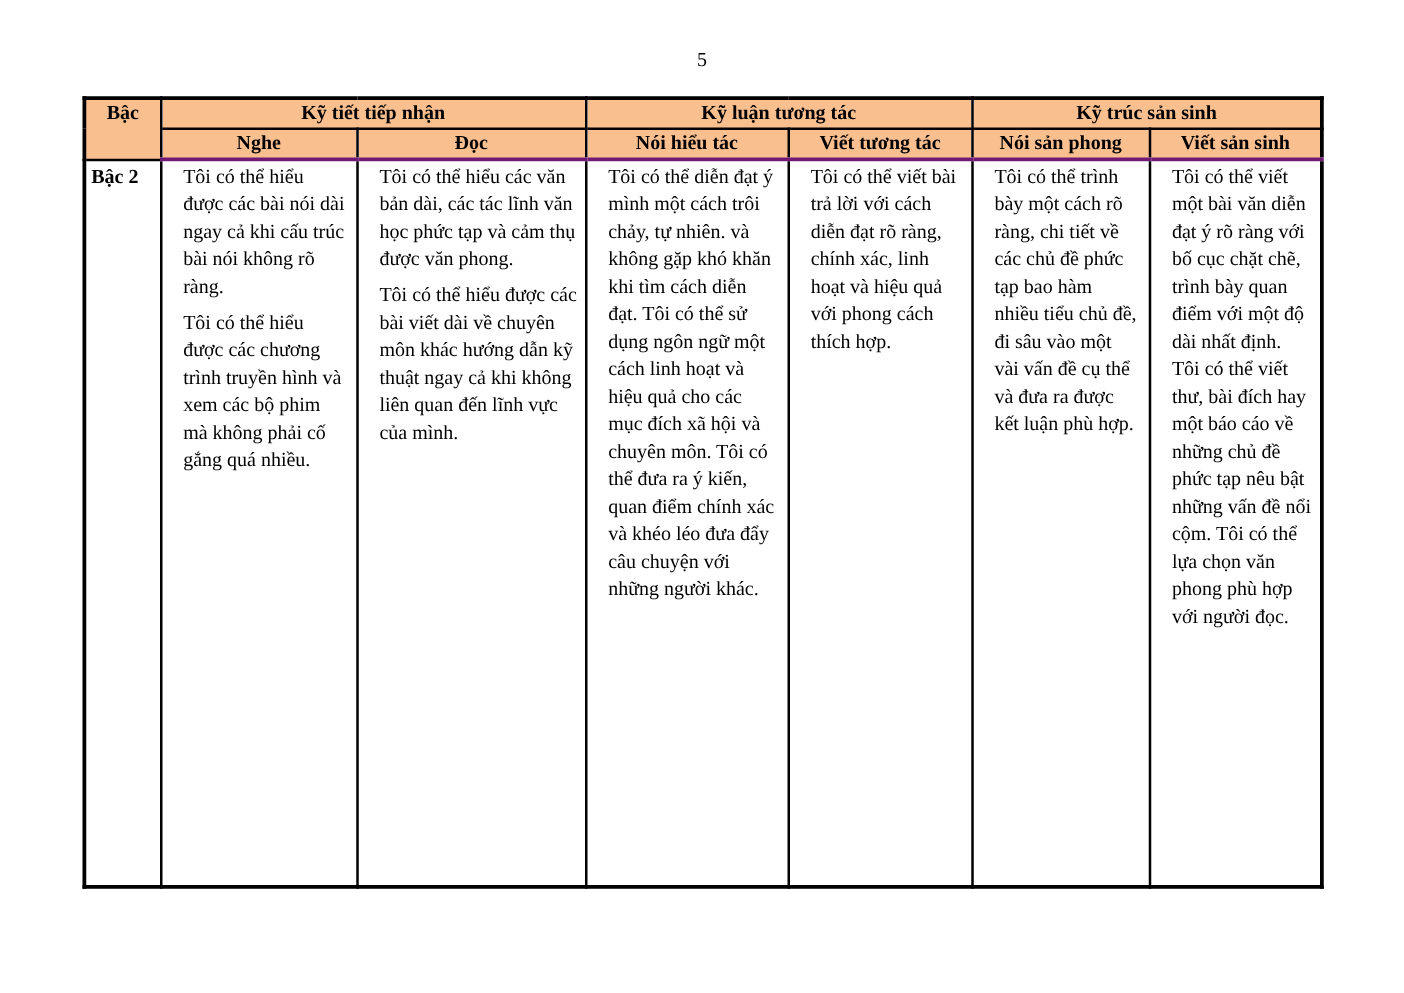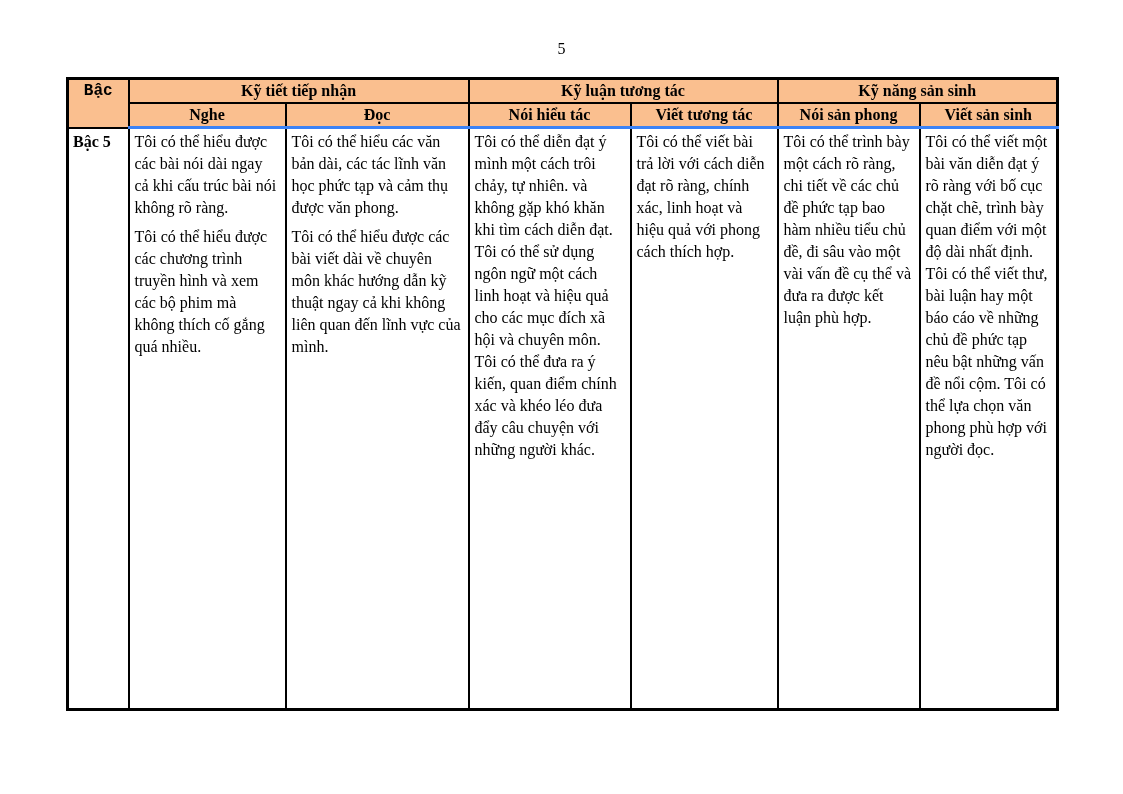--- a/index.html
+++ b/index.html
@@ -40,35 +40,35 @@
     line-height: 22px;
     overflow: hidden;
   }
   table.grid th {
     background: #fabf8f;
     font-weight: bold;
     text-align: center;
     padding: 0 2px;
     height: 22px;
   }
-  tr.h2 th { border-bottom: 3px solid #3b82f6; }
-  th.bac { vertical-align: top; padding-top: 1px; font-family: Liberation Mono, monospace; }
+  tr.h2 th { border-bottom: 3px solid #701a75; }
+  th.bac { vertical-align: top; padding-top: 1px; }
   td {
     vertical-align: top;
     padding: 2px 6px 2px 5px;
     background: #ffffff;
   }
   td.level {
     font-weight: bold;
     padding-left: 4px;
     white-space: nowrap;
   }
   tr.body { height: 582px; }
   td p {
-    margin: 0 0 7px 0;
+    margin: 0 0 7px 12px;
   }
 </style>
 </head>
 <body>
 
 <div class="page">
   <div class="page-number">5</div>
 
   <table class="grid">
     <colgroup>
@@ -78,48 +78,48 @@
       <col style="width:162px">
       <col style="width:147px">
       <col style="width:142px">
       <col style="width:138px">
     </colgroup>
     <tbody>
         <tr class="h1">
       <th class="bac" rowspan="2">Bậc</th>
       <th colspan="2">Kỹ tiết tiếp nhận</th>
       <th colspan="2">Kỹ luận tương tác</th>
-      <th colspan="2">Kỹ năng sản sinh</th>
+      <th colspan="2">Kỹ trúc sản sinh</th>
     </tr>
     <tr class="h2">
       <th>Nghe</th>
       <th>Đọc</th>
       <th>Nói hiểu tác</th>
       <th>Viết tương tác</th>
       <th>Nói sản phong</th>
       <th>Viết sản sinh</th>
     </tr>
     <tr class="body">
-      <td class="level">Bậc 5</td>
+      <td class="level">Bậc 2</td>
       <td>
         <p>Tôi có thể hiểu được các bài nói dài ngay cả khi cấu trúc bài nói không rõ ràng.</p>
-        <p>Tôi có thể hiểu được các chương trình truyền hình và xem các bộ phim mà không thích cố gắng quá nhiều.</p>
+        <p>Tôi có thể hiểu được các chương trình truyền hình và xem các bộ phim mà không phải cố gắng quá nhiều.</p>
       </td>
       <td>
         <p>Tôi có thể hiểu các văn bản dài, các tác lĩnh văn học phức tạp và cảm thụ được văn phong.</p>
         <p>Tôi có thể hiểu được các bài viết dài về chuyên môn khác hướng dẫn kỹ thuật ngay cả khi không liên quan đến lĩnh vực của mình.</p>
       </td>
       <td>
         <p>Tôi có thể diễn đạt ý mình một cách trôi chảy, tự nhiên. và không gặp khó khăn khi tìm cách diễn đạt. Tôi có thể sử dụng ngôn ngữ một cách linh hoạt và hiệu quả cho các mục đích xã hội và chuyên môn. Tôi có thể đưa ra ý kiến, quan điểm chính xác và khéo léo đưa đẩy câu chuyện với những người khác.</p>
       </td>
       <td>
         <p>Tôi có thể viết bài trả lời với cách diễn đạt rõ ràng, chính xác, linh hoạt và hiệu quả với phong cách thích hợp.</p>
       </td>
       <td>
         <p>Tôi có thể trình bày một cách rõ ràng, chi tiết về các chủ đề phức tạp bao hàm nhiều tiểu chủ đề, đi sâu vào một vài vấn đề cụ thể và đưa ra được kết luận phù hợp.</p>
       </td>
       <td>
-        <p>Tôi có thể viết một bài văn diễn đạt ý rõ ràng với bố cục chặt chẽ, trình bày quan điểm với một độ dài nhất định. Tôi có thể viết thư, bài luận hay một báo cáo về những chủ đề phức tạp nêu bật những vấn đề nổi cộm. Tôi có thể lựa chọn văn phong phù hợp với người đọc.</p>
+        <p>Tôi có thể viết một bài văn diễn đạt ý rõ ràng với bố cục chặt chẽ, trình bày quan điểm với một độ dài nhất định. Tôi có thể viết thư, bài đích hay một báo cáo về những chủ đề phức tạp nêu bật những vấn đề nổi cộm. Tôi có thể lựa chọn văn phong phù hợp với người đọc.</p>
       </td>
     </tr>
   </tbody>
     </table>
 </div>
 
 </body></html>

